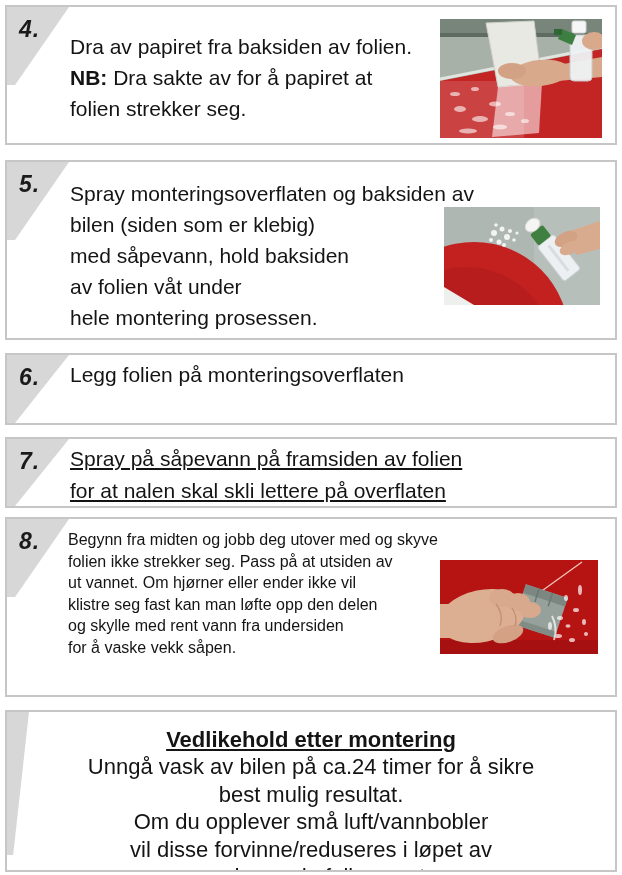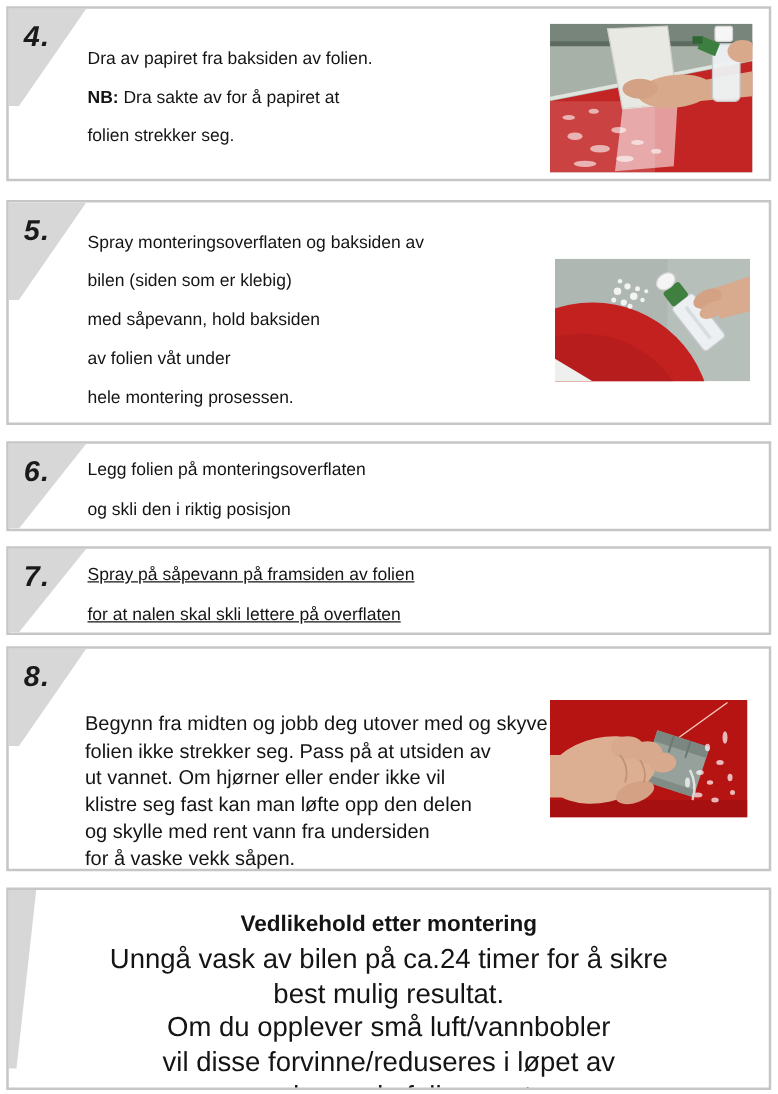--- a/index.html
+++ b/index.html
@@ -23,40 +23,40 @@
     position:absolute;top:0;left:0;width:62px;height:78px;background:#d7d7d7;
     clip-path:polygon(0 0,100% 0,13% 100%,0 100%);
   }
   .corner.full{height:100%;}
 
   .stepnum{
     position:absolute;top:9px;left:12px;font-size:23px;font-weight:bold;
     font-style:italic;letter-spacing:1px;color:#1a1a1a;
   }
 
-  .steptext{position:absolute;left:63px;font-size:14px;line-height:31px;white-space:nowrap;}
+  .steptext{position:absolute;left:63px;font-size:21px;line-height:31px;white-space:nowrap;}
   #box4 .steptext{top:24px;}
   #box5 .steptext{top:16px;}
   #box6 .steptext{top:4px;line-height:32px;}
   #box7 .steptext{top:4px;line-height:32px;text-decoration:underline;}
-  #box8 .steptext{top:10px;font-size:16px;line-height:21.6px;left:61px;margin-top:40px;}
+  #box8 .steptext{top:10px;font-size:16px;line-height:21.6px;left:61px;}
 
   .b{font-weight:bold;margin-top:44px;}
 
   .photo{position:absolute;display:block;}
   #photo4{left:433px;top:12px;}
   #photo5{left:437px;top:45px;}
   #photo8{left:433px;top:41px;}
 
   .footer-wedge{
     position:absolute;top:0;left:0;width:22px;height:143px;background:#d7d7d7;
     clip-path:polygon(0 0,100% 0,28% 100%,0 100%);
   }
   .footer-text{position:absolute;left:0;top:14px;width:100%;text-align:center;}
-  .footer-title{font-size:18px;font-weight:bold;line-height:27px;}
+  .footer-title{font-size:22px;font-weight:bold;line-height:27px;text-decoration:underline;}
   .footer-line{font-size:22px;line-height:27.5px;}
 </style>
 </head>
 <body>
 
 <div class="box" id="box4">
   <div class="corner"></div>
   <div class="stepnum">4.</div>
   <div class="steptext">
     <div>Dra av papiret fra baksiden av folien.</div>
@@ -132,21 +132,20 @@
     <ellipse cx="122" cy="32" rx="12" ry="7" fill="#d3a184" transform="rotate(-25 122 32)"></ellipse>
     <ellipse cx="126" cy="41" rx="11" ry="6" fill="#d9ab8e" transform="rotate(-25 126 41)"></ellipse>
   </svg>
 </div>
 
 <div class="box" id="box6">
   <div class="corner full"></div>
   <div class="stepnum">6.</div>
   <div class="steptext">
     <div>Legg folien på monteringsoverflaten</div>
-    <div>og skli den i riktig posisjon</div>
   </div>
 </div>
 
 <div class="box" id="box7">
   <div class="corner full"></div>
   <div class="stepnum">7.</div>
   <div class="steptext">
     <div>Spray på såpevann på framsiden av folien</div>
     <div>for at nalen skal skli lettere på overflaten</div>
   </div>

